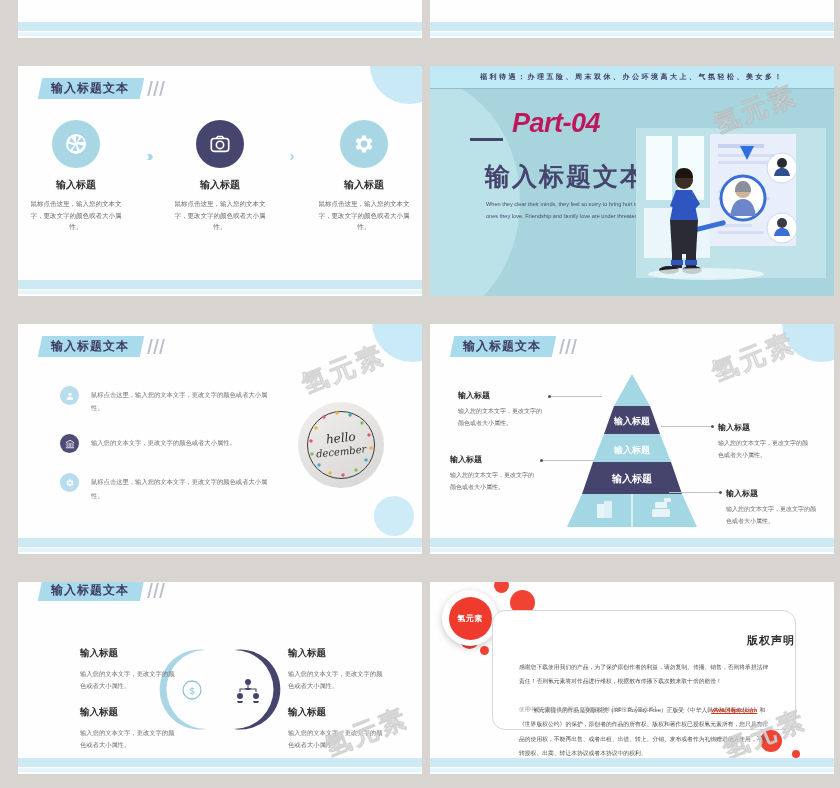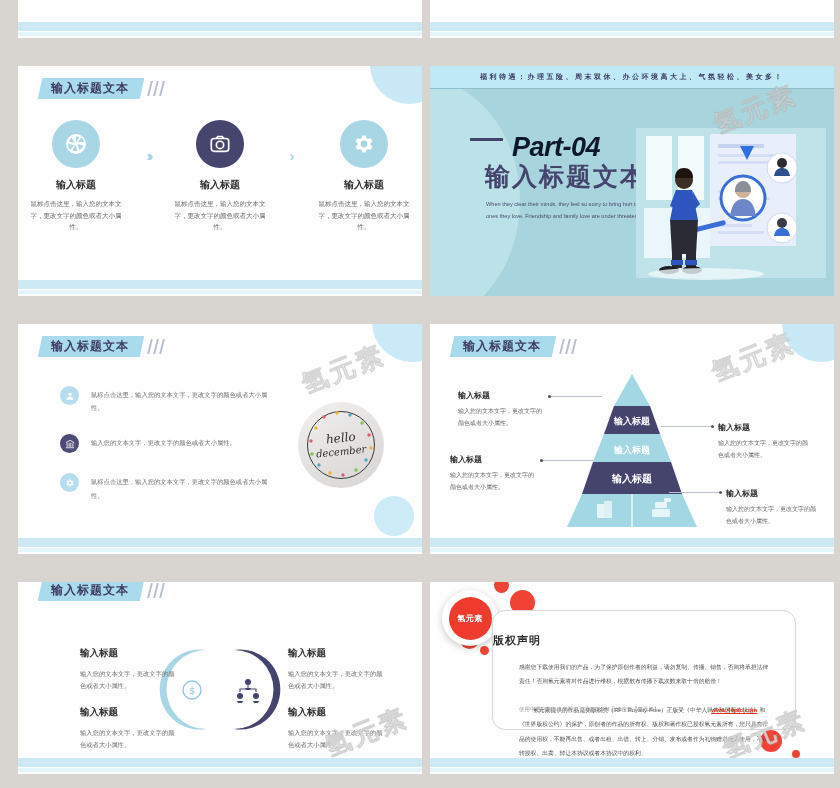--- a/index.html
+++ b/index.html
@@ -76,22 +76,22 @@
     position:absolute; left:0; right:0; top:0; height:23px;
     background:#bfe9f5; display:flex; align-items:center; justify-content:center;
     border-bottom:1px solid #8fbfcc;
   }
   .cover-top span{ font-size:7px; font-weight:bold; color:#3d3c64; letter-spacing:2.5px;}
   .cover-left-blob{
     position:absolute; left:-120px; top:10px; width:210px; height:250px;
     border-radius:50%; background:#bbe2e9;
   }
   .part-no{
-    position:absolute; left:40px; top:66px;
-    font-size:27px; font-style:italic; font-weight:bold; color:#0f172a;
+    position:absolute; left:40px; top:42px;
+    font-size:27px; font-style:italic; font-weight:bold; color:#be185d;
     letter-spacing:-.5px;
   }
   .part-dash{
     position:absolute; left:40px; top:72px; width:33px; height:3px; background:#45446d;
   }
   .part-cn{
     position:absolute; left:55px; top:94px;
     font-size:25px; font-weight:bold; color:#45446d; letter-spacing:2px;
   }
   .part-en{
@@ -137,21 +137,21 @@
   .cc{ position:absolute; left:0; right:0; top:60px; height:110px; }
   .cc-svg{ position:absolute; left:50%; transform:translateX(-50%); top:0; }
   .cc-lab{ position:absolute; width:95px; font-size:6.3px; color:#6d6d6d; line-height:1.95;}
   .cc-lab b{ display:block; font-size:9.5px; color:#2d2d2d; margin-bottom:5px; }
 
   
   .cr-card{
     position:absolute; left:62px; top:28px; right:38px; bottom:44px;
     border:1px solid #d7d7d7; border-radius:13px; background:#fff;
   }
-  .cr-title{ text-align:left; font-size:11px; font-weight:bold; color:#2f2f2f;
+  .cr-title{ text-align:right; font-size:11px; font-weight:bold; color:#2f2f2f;
              margin-top:22px; letter-spacing:1px; }
   .cr-p{ font-size:5.8px; color:#4d4d4d; line-height:2.5; margin:12px 26px 0 26px; }
   .cr-p.ind{ text-indent:14px; margin-top:14px; }
   .cr-foot{ position:absolute; left:26px; right:26px; bottom:16px;
             display:flex; align-items:flex-end; }
   .cr-foot .small{ font-size:5.4px; color:#9a9a9a; }
   .cr-foot .url{ font-size:6.2px; color:#e0301a; font-weight:bold; margin-left:52px;}
   .logo-badge{
     position:absolute; left:12px; top:8px; width:56px; height:56px; border-radius:50%;
     background:#fff; box-shadow:0 2px 7px rgba(0,0,0,.22);

